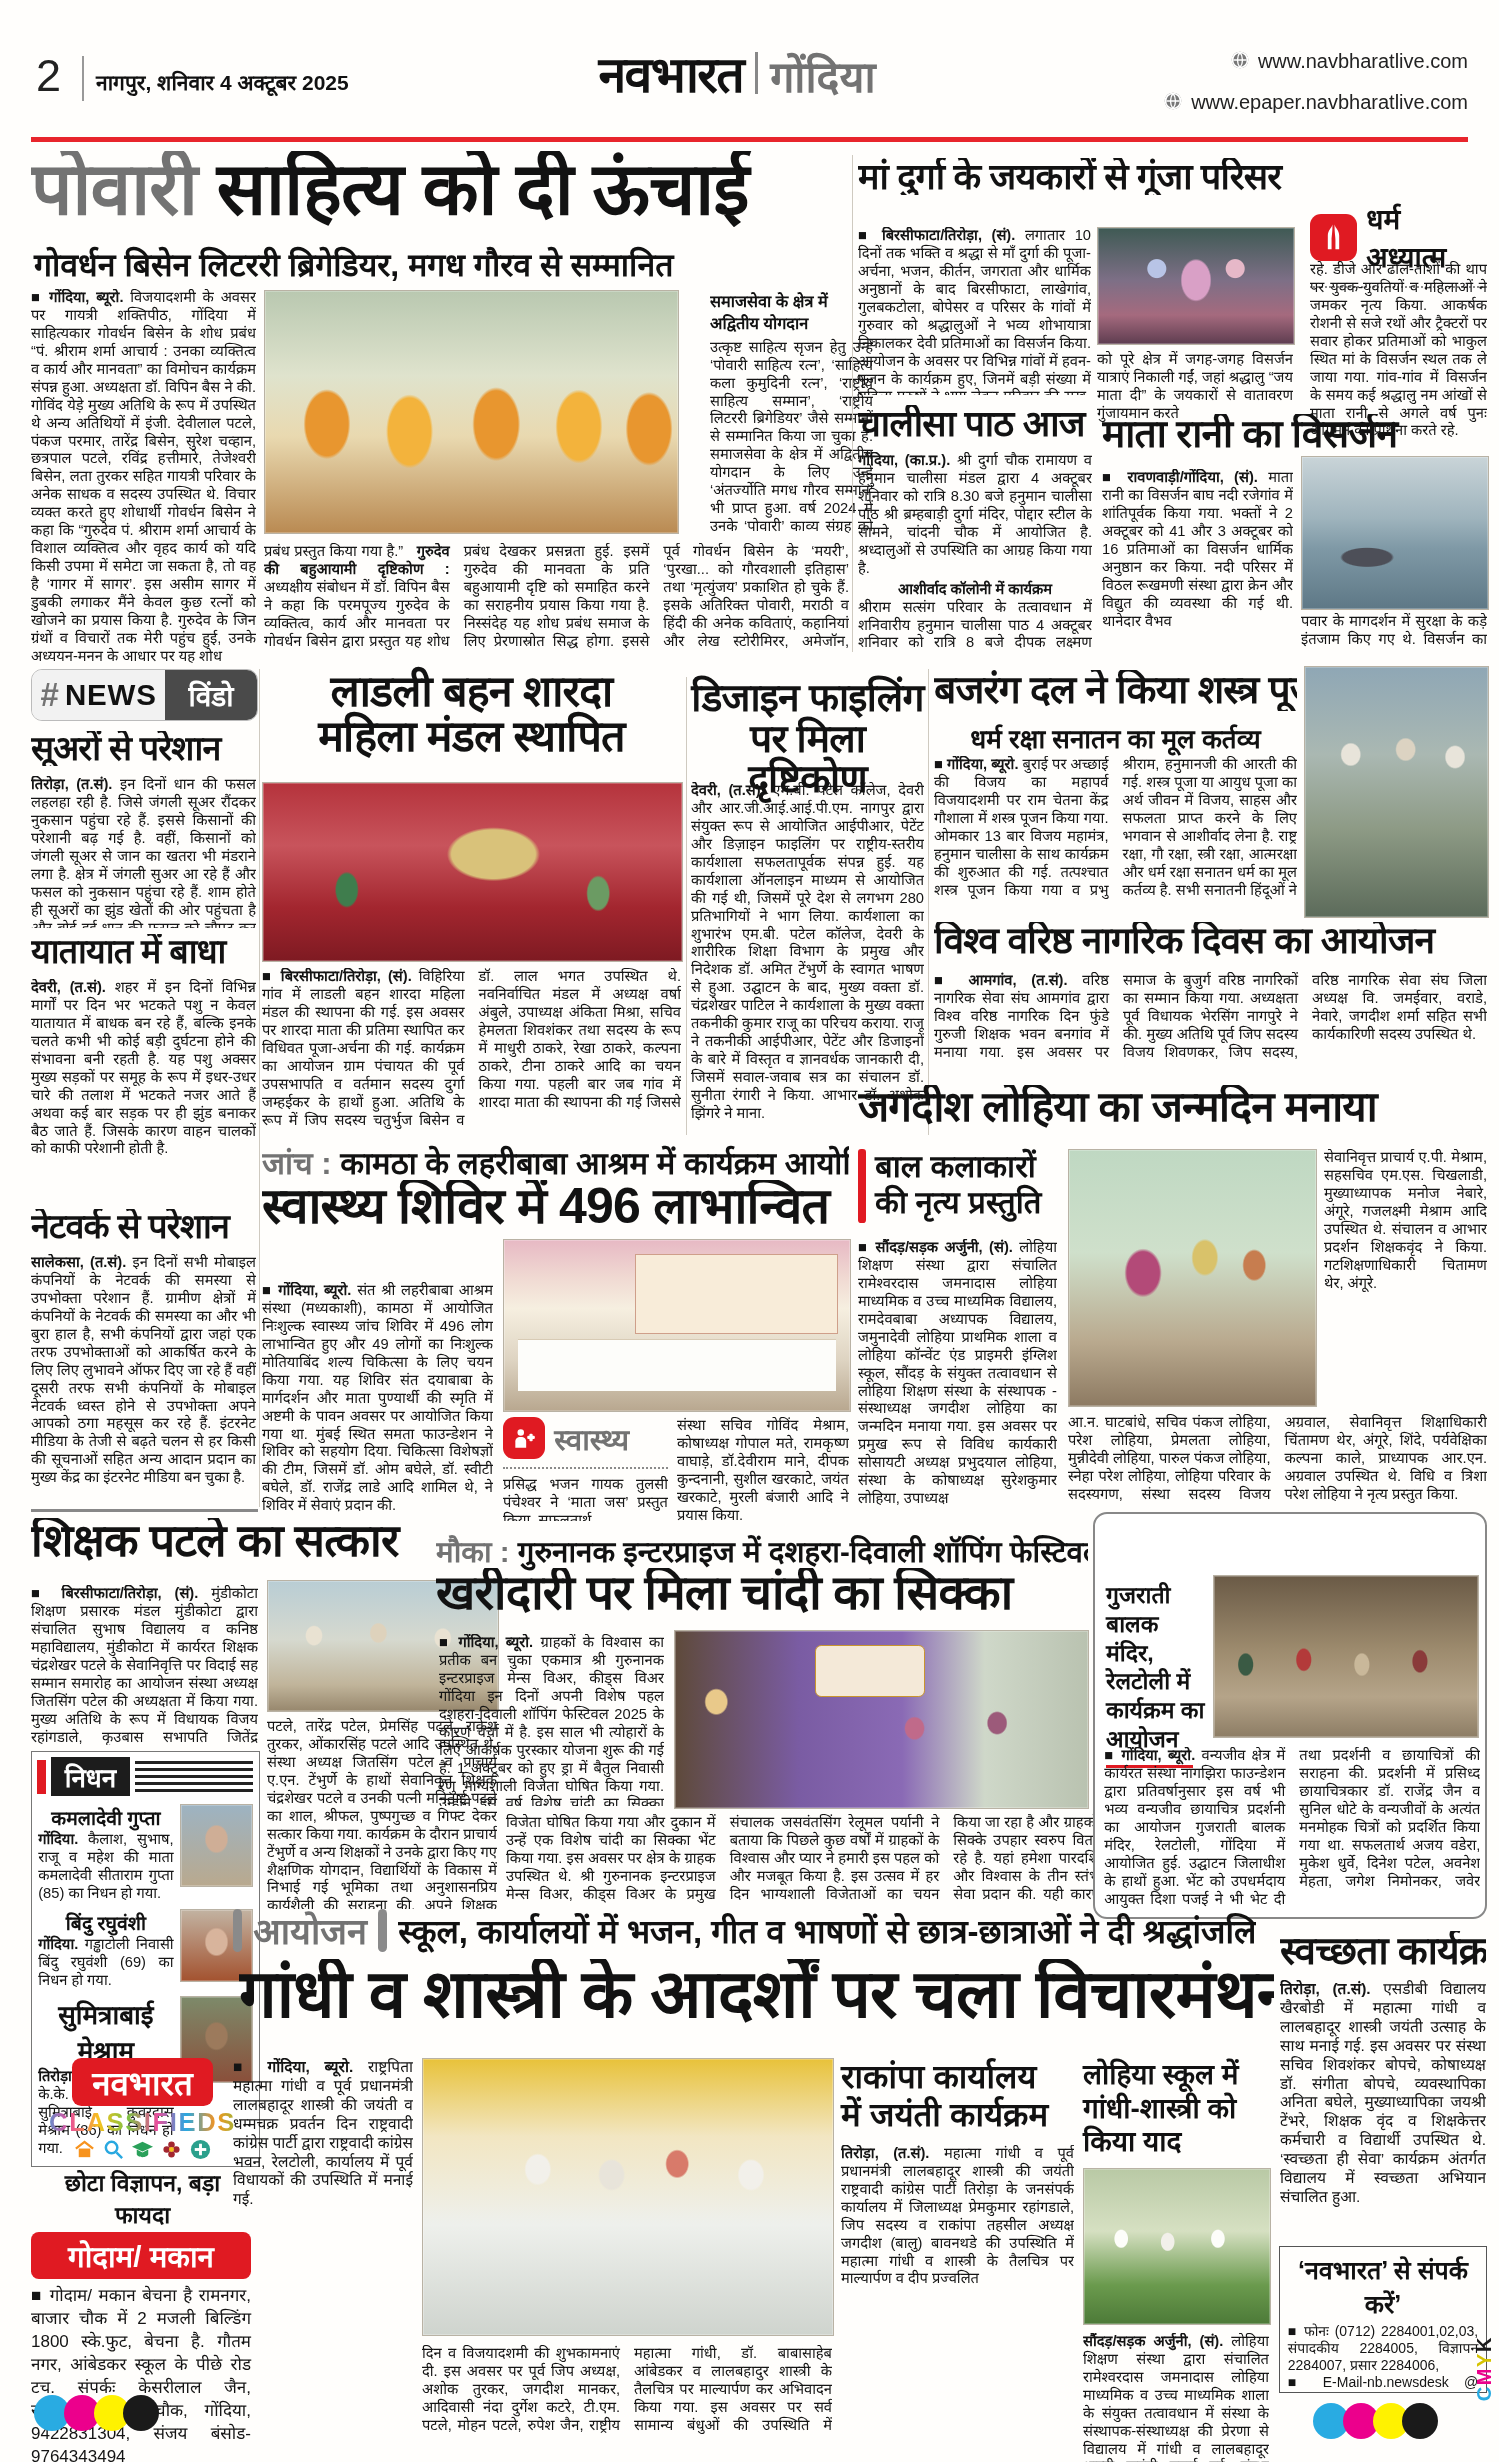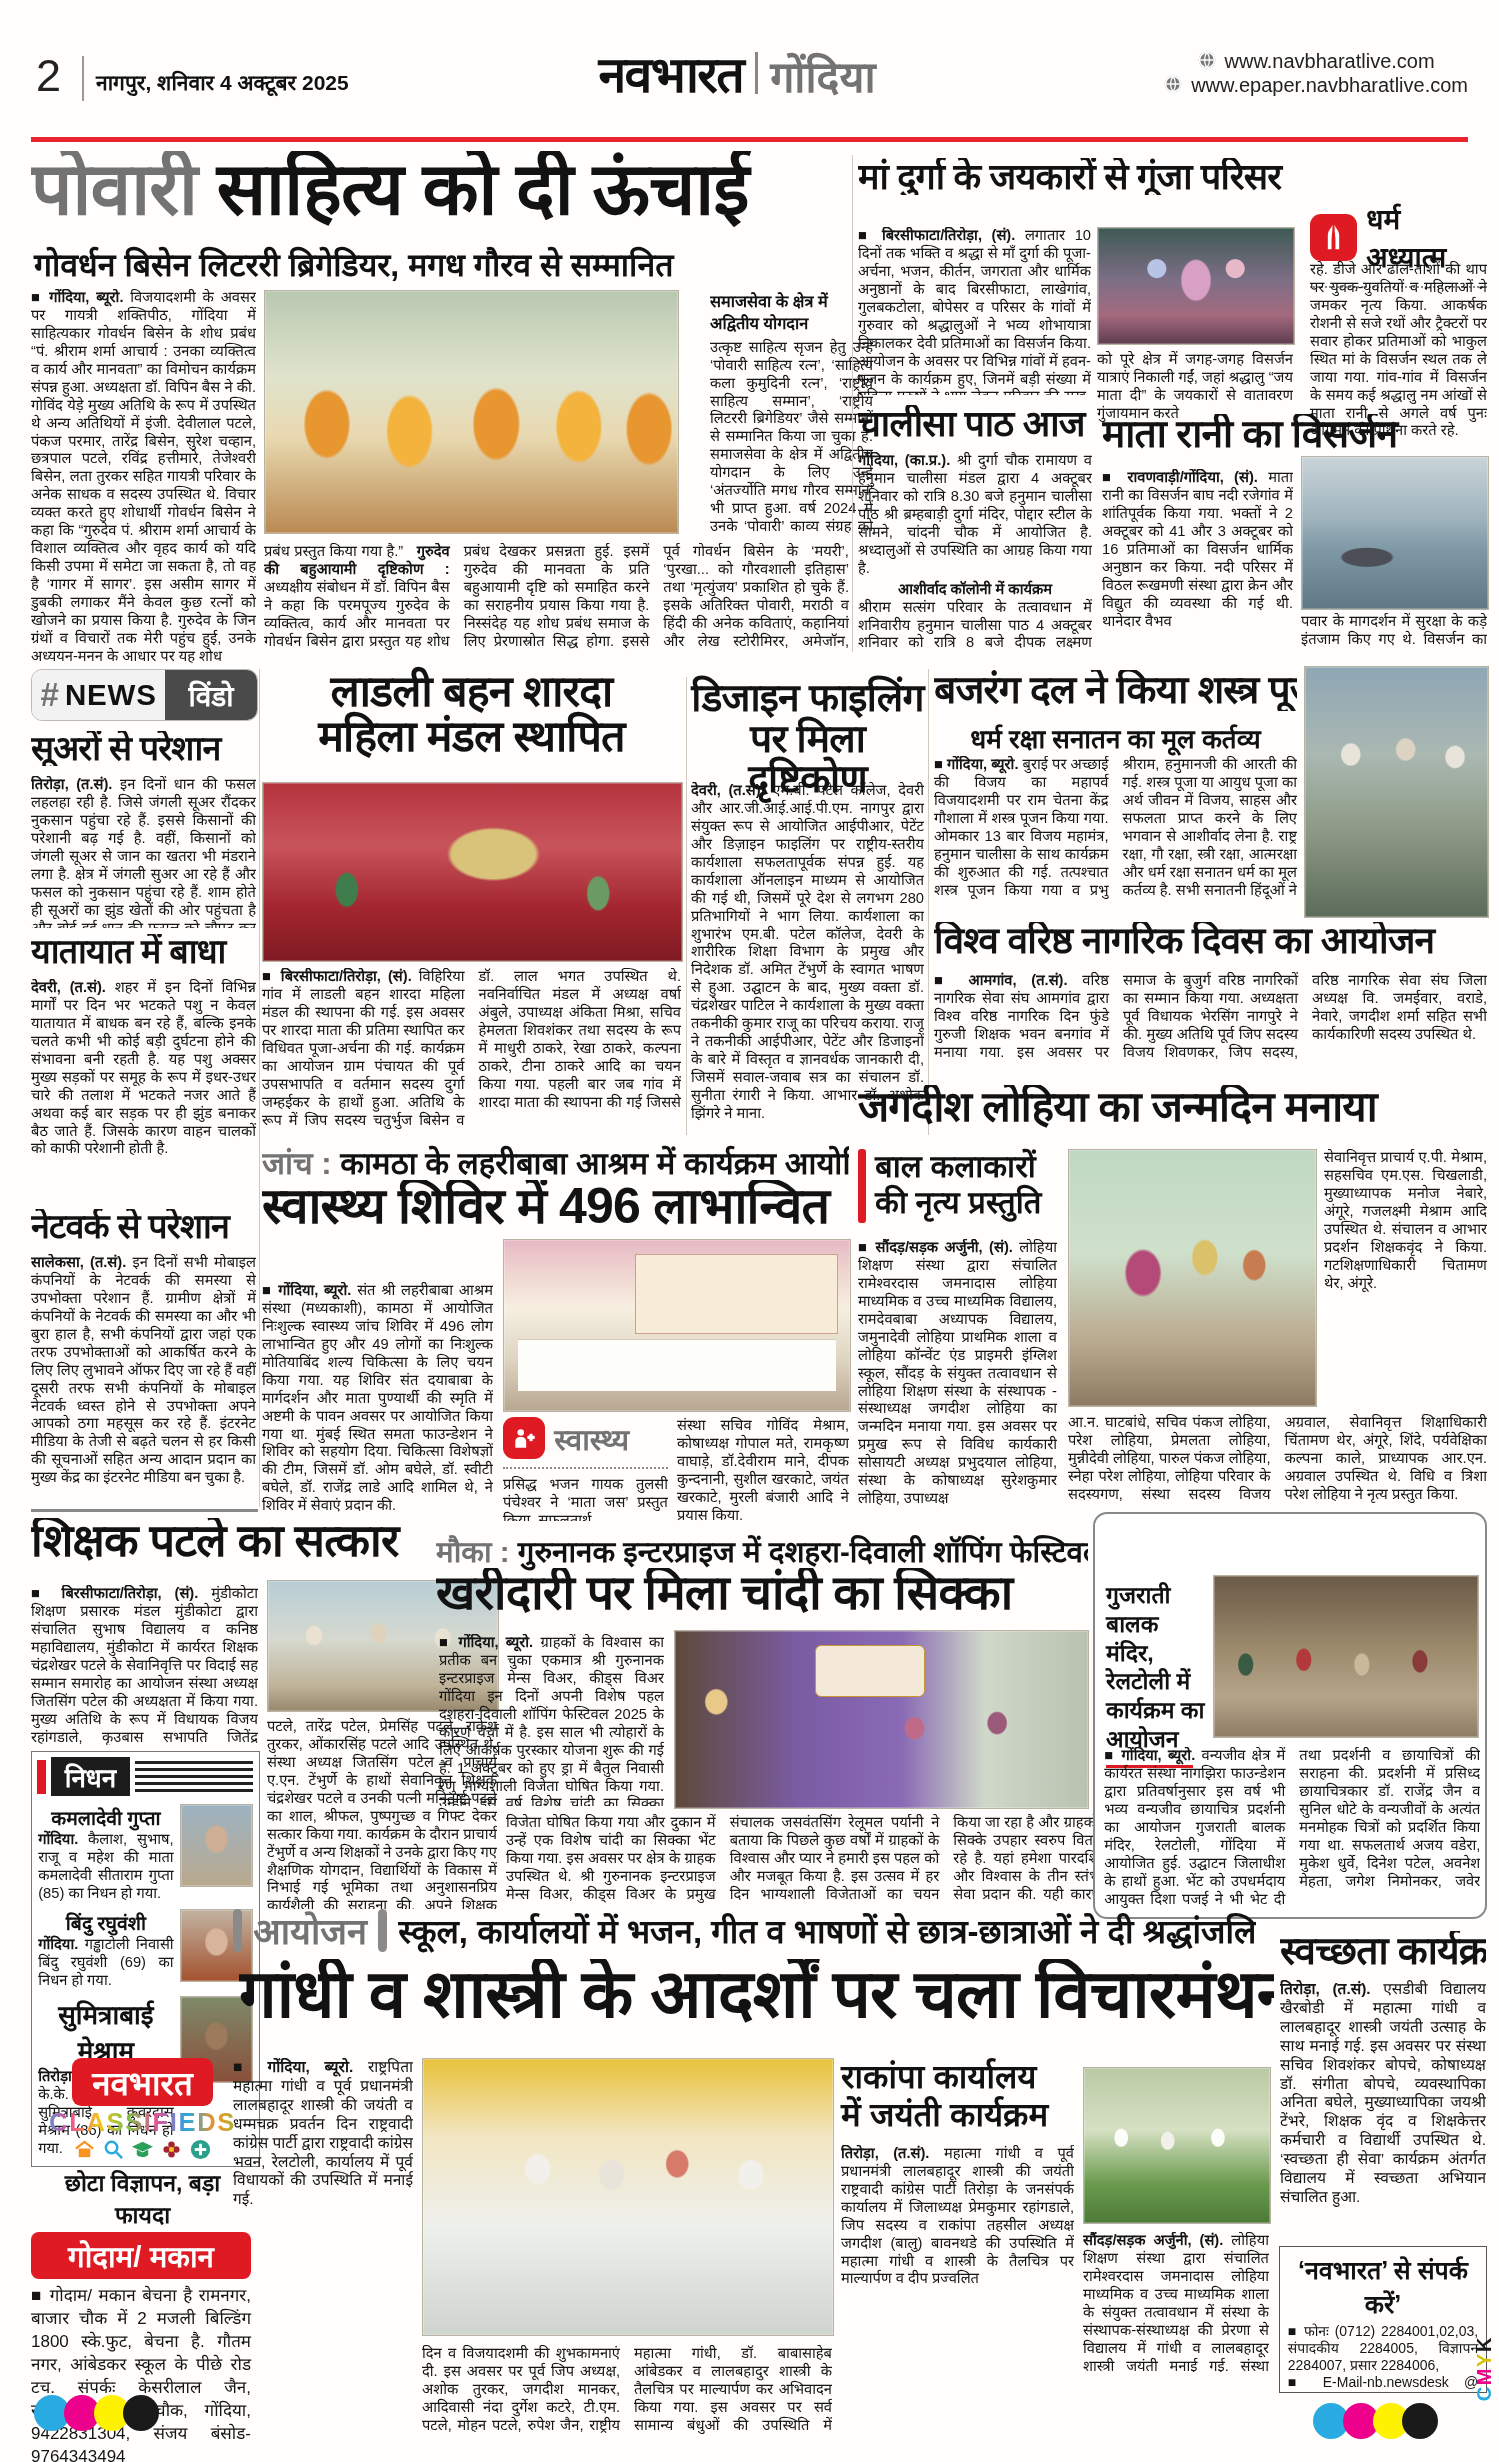--- a/index.html
+++ b/index.html
@@ -37,21 +37,21 @@
   <div class="abs" style="left:82px;top:56px;width:1.6px;height:45px;background:#999;"></div>
   <div class="abs" style="left:96px;top:68px;font-size:21px;font-weight:700;">नागपुर, शनिवार 4 अक्टूबर 2025</div>
 
   <div class="abs" style="left:535px;top:39px;width:404px;display:flex;align-items:baseline;justify-content:center;gap:12.4px;">
     <span style="font-size:50px;font-weight:800;letter-spacing:-1.6px;">नवभारत</span>
     <span style="width:2.3px;height:42px;background:#888;align-self:center;"></span>
     <span class="red" style="font-size:43px;font-weight:800;">गोंदिया</span>
   </div>
 
   <div class="abs" style="right:31px;top:50px;text-align:right;">
-    <div style="display:flex;align-items:center;gap:7.8px;justify-content:center;margin-bottom:1px;">
+    <div style="display:flex;align-items:center;gap:7.8px;justify-content:flex-end;margin-bottom:18px;">
       <span><svg width="20" height="20" viewBox="0 0 24 24" fill="none" stroke="#666" stroke-width="2">
             <circle cx="12" cy="12" r="10" fill="#777" stroke="none"></circle>
             <circle cx="12" cy="12" r="9" stroke="#fff"></circle>
             <path d="M4 12h16M12 3c4 4.5 4 13.5 0 18M12 3c-4 4.5-4 13.5 0 18" stroke="#fff" stroke-width="1.6"></path>
           </svg></span>
       <span style="font-size:20px;color:#222;">www.navbharatlive.com</span>
     </div>
     <div style="display:flex;align-items:center;gap:7.8px;justify-content:flex-end;">
       <span><svg width="20" height="20" viewBox="0 0 24 24" fill="none" stroke="#666" stroke-width="2">
             <circle cx="12" cy="12" r="10" fill="#777" stroke="none"></circle>
@@ -396,20 +396,21 @@
   <div class="abs" style="left:841px;top:2058px;width:233px;">
     <div style="font-size:33px;font-weight:800;line-height:1.15;">
       <div>राकांपा कार्यालय</div>
       <div>में जयंती कार्यक्रम</div>
     </div>
     <p class="bt" style="margin-top:11px;height:295px;overflow:hidden;">
       <b class="dl">तिरोड़ा, (त.सं).</b> <span>महात्मा गांधी व पूर्व प्रधानमंत्री लालबहादूर शास्त्री की जयंती राष्ट्रवादी कांग्रेस पार्टी तिरोड़ा के जनसंपर्क कार्यालय में जिलाध्यक्ष प्रेमकुमार रहांगडाले, जिप सदस्य व राकांपा तहसील अध्यक्ष जगदीश (बालु) बावनथडे की उपस्थिति में महात्मा गांधी व शास्त्री के तैलचित्र पर माल्यार्पण व दीप प्रज्वलित</span>
     </p>
   </div>
   <div class="abs" style="left:1083px;top:2058px;width:186px;">
+    <div style="font-size:28px;font-weight:800;line-height:1.2;">लोहिया स्कूल में गांधी-शास्त्री को किया याद</div>
     <div class="photo" style="width:186px;height:155px;margin-top:9.3px;background:
       radial-gradient(14px 18.6px at 20% 45%,#fdfdfa 0 45%,transparent 52%),
       radial-gradient(14px 18.6px at 45% 47%,#f2f0ea 0 45%,transparent 52%),
       radial-gradient(14px 18.6px at 72% 45%,#fdfdfa 0 45%,transparent 52%),
       linear-gradient(180deg,#b9c9a5 0%,#d6e0c2 40%,#6a9a4d 75%,#4d7a38 100%);"></div>
     <p class="bt" style="margin-top:7.8px;height:140px;overflow:hidden;">
       <b class="dl">सौंदड़/सड़क अर्जुनी, (सं).</b> <span>लोहिया शिक्षण संस्था द्वारा संचालित रामेश्वरदास जमनादास लोहिया माध्यमिक व उच्च माध्यमिक शाला के संयुक्त तत्वावधान में संस्था के संस्थापक-संस्थाध्यक्ष की प्रेरणा से विद्यालय में गांधी व लालबहादूर शास्त्री जयंती मनाई गई. संस्था उपाध्यक्ष, प्रमुख अतिथि शमीम भैय्या उपस्थित थे.</span>
     </p>
   </div>
   <div class="abs cols2" style="left:422px;top:2345px;width:410px;height:106px;overflow:hidden;">

